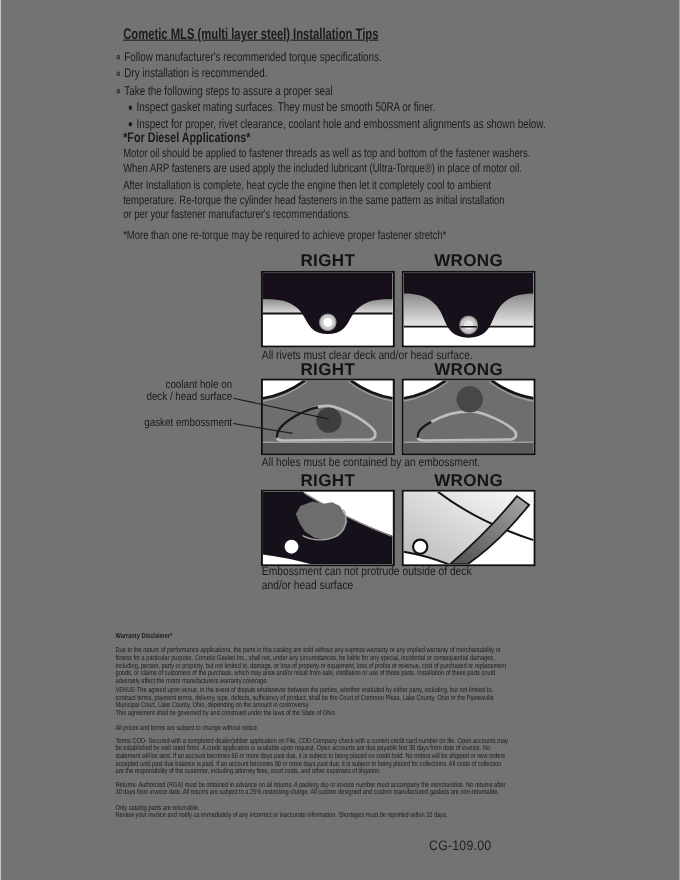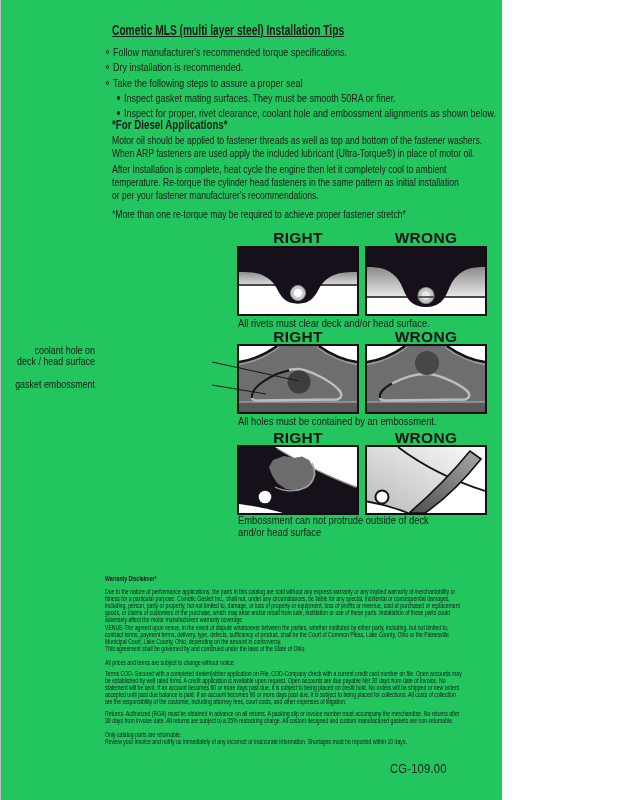--- a/index.html
+++ b/index.html
@@ -1,18 +1,18 @@
 <!DOCTYPE html>
 <html><head>
 <meta charset="utf-8">
 <style>
   * { margin:0; padding:0; box-sizing:border-box; }
   html,body { background:#fff; }
   .page {
-    position:relative; width:502px; height:800px; background:#22c55e;
+    position:relative; width:618px; height:800px; background:#737373;
     font-family:"Liberation Sans", sans-serif; color:#1a1a1a; overflow:hidden;
   }
   .abs { position:absolute; }
   .cond { transform:scaleX(0.78); transform-origin:0 0; }
   .edge { left:0; top:0; width:1px; height:800px; background:#c0c0c0; }
 
   .title { left:112px; top:22px; font-size:14px; font-weight:bold; text-decoration:underline;
            white-space:nowrap; transform:scaleX(0.73); transform-origin:0 0; }
 
   .bullets { left:106px; top:45px; width:660px; }

